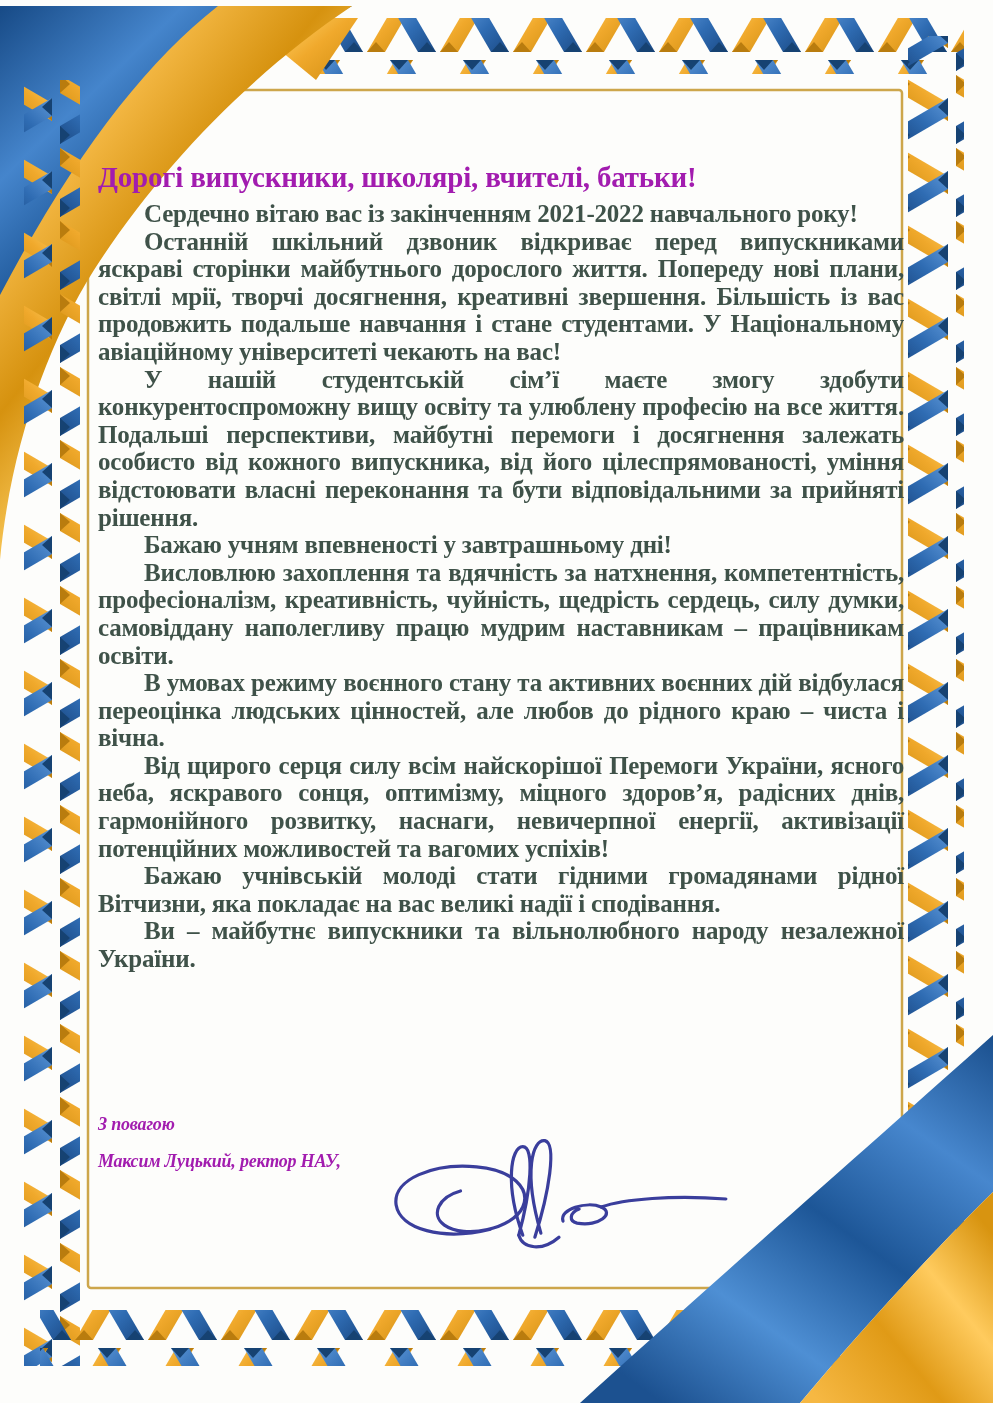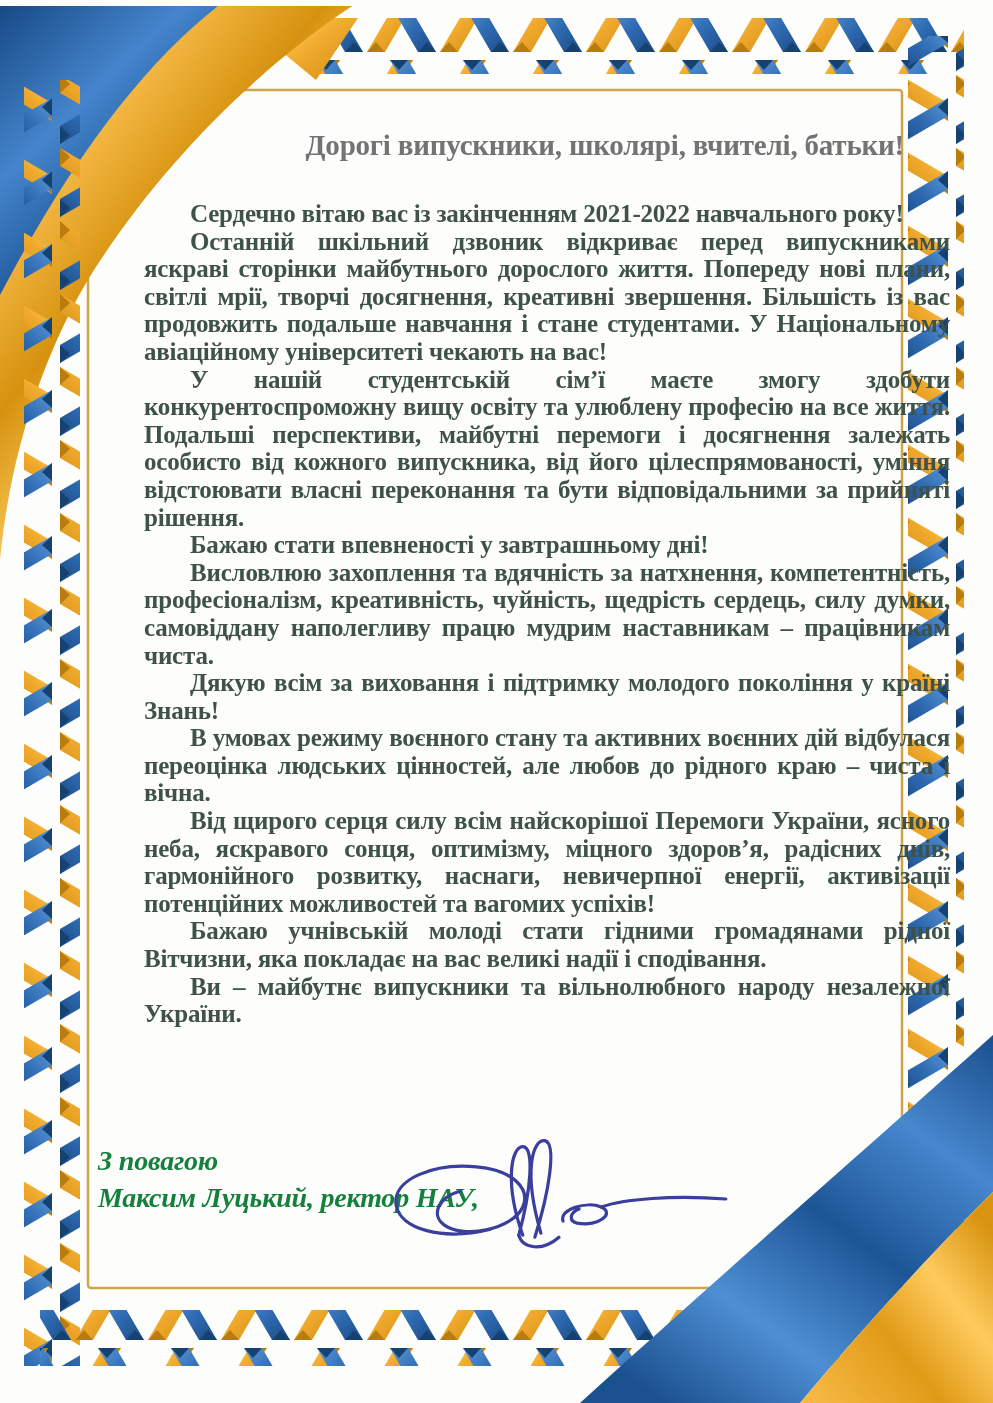--- a/index.html
+++ b/index.html
@@ -3,34 +3,34 @@
 <meta charset="utf-8">
 <style>
   html,body{margin:0;padding:0;background:#e8e8e8;}
   .page{
     position:relative;width:993px;height:1403px;margin:0 auto;
     background:#fdfdfb;overflow:hidden;
     font-family:"Liberation Serif", serif;
   }
   .decor-svg{position:absolute;left:0;top:0;width:993px;height:1403px;pointer-events:none;}
   .letter-title{
-    position:absolute;left:98px;top:128px;width:806px;
-    text-align:right;font-weight:bold;font-size:29px;line-height:34px;
-    color:#737373;letter-spacing:-0.2px;
+    position:absolute;left:98px;top:160px;width:806px;
+    text-align:left;font-weight:bold;font-size:29px;line-height:34px;
+    color:#a21caf;letter-spacing:-0.2px;
   }
   .letter-body{
     position:absolute;left:98px;top:200px;width:806px;
     color:#3f5249;font-weight:bold;font-size:25px;line-height:27.6px;
-    text-align:justify;letter-spacing:-0.2px;margin-left:46px;
+    text-align:justify;letter-spacing:-0.2px;
   }
   .letter-body p{margin:0;text-indent:46px;}
   .signature-block{
-    position:absolute;left:98px;top:1142px;width:520px;
-    color:#15803d;font-weight:bold;font-style:italic;
-    font-size:28px;line-height:37px;letter-spacing:-0.2px;
+    position:absolute;left:98px;top:1106px;width:520px;
+    color:#a21caf;font-weight:bold;font-style:italic;
+    font-size:18px;line-height:37px;letter-spacing:-0.2px;
   }
   .signature-scribble{position:absolute;left:372px;top:1136px;width:382px;height:132px;}
 </style>
 </head>
 <body>
 
 <div class="page">
 
   <svg class="decor-svg" viewBox="0 0 993 1403" xmlns="http://www.w3.org/2000/svg">
     <defs>
@@ -118,23 +118,22 @@
       <path d="M433,172 C378,226 308,302 240,383 L433,383 Z" fill="url(#yelBR)"></path>
     </g>
   </svg>
 
   <div class="letter-title">Дорогі випускники, школярі, вчителі, батьки!</div>
 
   <div class="letter-body">
     <p>Сердечно вітаю вас із закінченням 2021-2022 навчального року!</p>
     <p>Останній шкільний дзвоник відкриває перед випускниками яскраві сторінки майбутнього дорослого життя. Попереду нові плани, світлі мрії, творчі досягнення, креативні звершення. Більшість із вас продовжить подальше навчання і стане студентами. У Національному авіаційному університеті чекають на вас!</p>
     <p>У нашій студентській сім’ї маєте змогу здобути конкурентоспроможну вищу освіту та улюблену професію на все життя. Подальші перспективи, майбутні перемоги і досягнення залежать особисто від кожного випускника, від його цілеспрямованості, уміння відстоювати власні переконання та бути відповідальними за прийняті рішення.</p>
-    <p>Бажаю стати впевненості у завтрашньому дні!</p>
-    <p>Висловлюю захоплення та вдячність за натхнення, компетентність, професіоналізм, креативність, чуйність, щедрість сердець, силу думки, самовіддану наполегливу працю мудрим наставникам – працівникам чиста.</p>
-    <p>Дякую всім за виховання і підтримку молодого покоління у країні Знань!</p>
+    <p>Бажаю учням впевненості у завтрашньому дні!</p>
+    <p>Висловлюю захоплення та вдячність за натхнення, компетентність, професіоналізм, креативність, чуйність, щедрість сердець, силу думки, самовіддану наполегливу працю мудрим наставникам – працівникам освіти.</p>
     <p>В умовах режиму воєнного стану та активних воєнних дій відбулася переоцінка людських цінностей, але любов до рідного краю – чиста і вічна.</p>
     <p>Від щирого серця силу всім найскорішої Перемоги України, ясного неба, яскравого сонця, оптимізму, міцного здоров’я, радісних днів, гармонійного розвитку, наснаги, невичерпної енергії, активізації потенційних можливостей та вагомих успіхів!</p>
     <p>Бажаю учнівській молоді стати гідними громадянами рідної Вітчизни, яка покладає на вас великі надії і сподівання.</p>
     <p>Ви – майбутнє випускники та вільнолюбного народу незалежної України.</p>
   </div>
 
   <div class="signature-block">
     <div>З повагою</div>
     <div>Максим Луцький, ректор НАУ,</div>
   </div>

